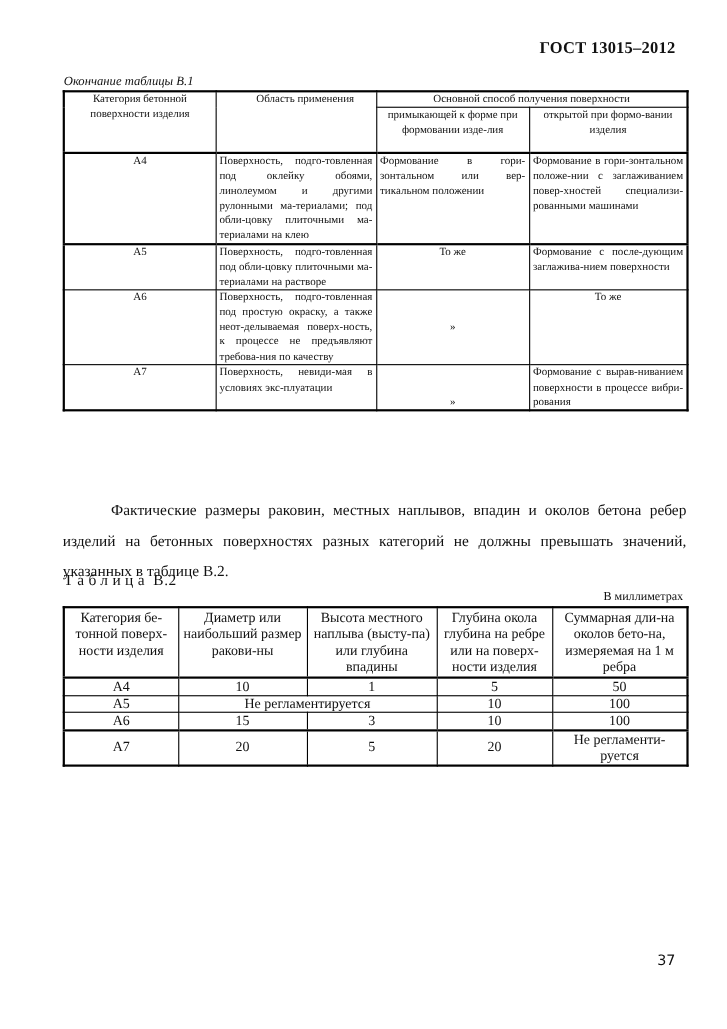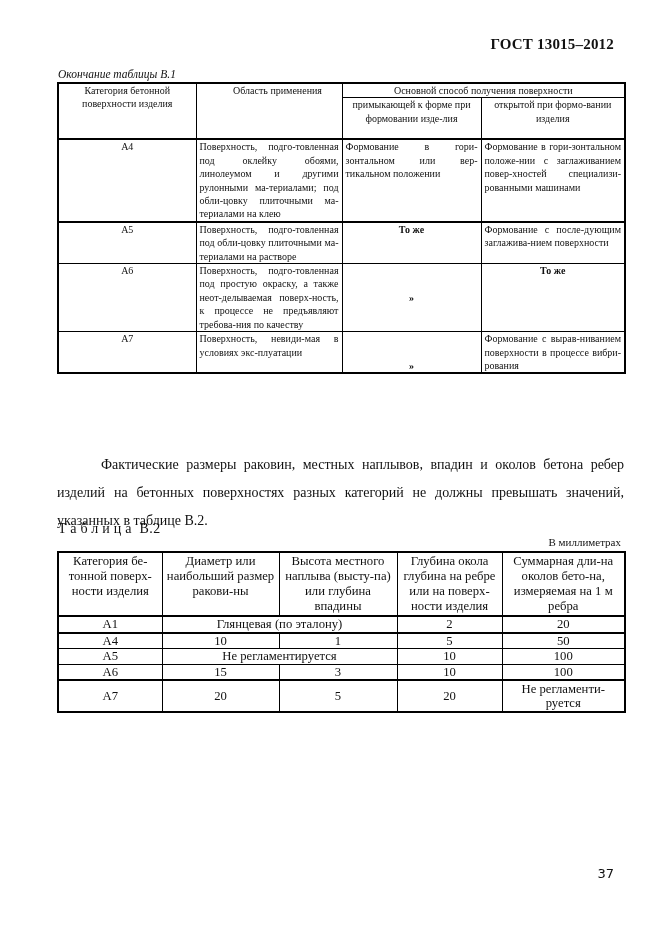--- a/index.html
+++ b/index.html
@@ -19,21 +19,21 @@
   td, th { font-weight: normal; padding: 0 3px; vertical-align: top; line-height: 13.4px; }
 
   
   #tbl1 { top: 82px; left: 57px; width: 567px; font-size: 10px; border: 2px solid #000; }
   #tbl1 th { border-left: 1px solid #000; border-right: 1px solid #000; text-align: center; }
   #tbl1 th.sub { border-top: 1px solid #000; }
   #tbl1 tr.hdr2 th { border-bottom: 2px solid #000; height: 40px; }
   #tbl1 td { border: 1px solid #000; }
   #tbl1 td.cat { text-align: center; }
   #tbl1 td.j { text-align: justify; text-align-last: left; }
-  #tbl1 td.c { text-align: center; font-weight: bold; }
+  #tbl1 td.c { text-align: center; }
   #tbl1 td.bot { vertical-align: bottom; }
   #tbl1 td.mid { vertical-align: middle; }
   #tbl1 tr.r1 td { border-bottom: 2px solid #000; }
 
   .para {
     position: absolute; left: 57px; width: 567px;
     font-size: 14px; line-height: 28px; text-align: justify;
   }
   .para .indent { display: inline-block; width: 44px; }
   .tcap2 { position: absolute; top: 521px; left: 58px; font-size: 14px; letter-spacing: 0.5px; }
@@ -115,26 +115,20 @@
       <col style="width:123px">
   </colgroup>
   <tbody>
       <tr>
     <th>Категория бе-тонной поверх-ности изделия</th>
     <th>Диаметр или наибольший размер ракови-ны</th>
     <th>Высота местного наплыва (высту-па) или глубина впадины</th>
     <th>Глубина окола глубина на ребре или на поверх-ности изделия</th>
     <th>Суммарная дли-на околов бето-на, измеряемая на 1 м ребра</th>
   </tr>
-  <tr class="thick">
-    <td>А1</td>
-    <td colspan="2">Глянцевая (по эталону)</td>
-    <td>2</td>
-    <td>20</td>
-  </tr>
   <tr>
     <td>А4</td>
     <td>10</td>
     <td>1</td>
     <td>5</td>
     <td>50</td>
   </tr>
   <tr>
     <td>А5</td>
     <td colspan="2">Не регламентируется</td>

